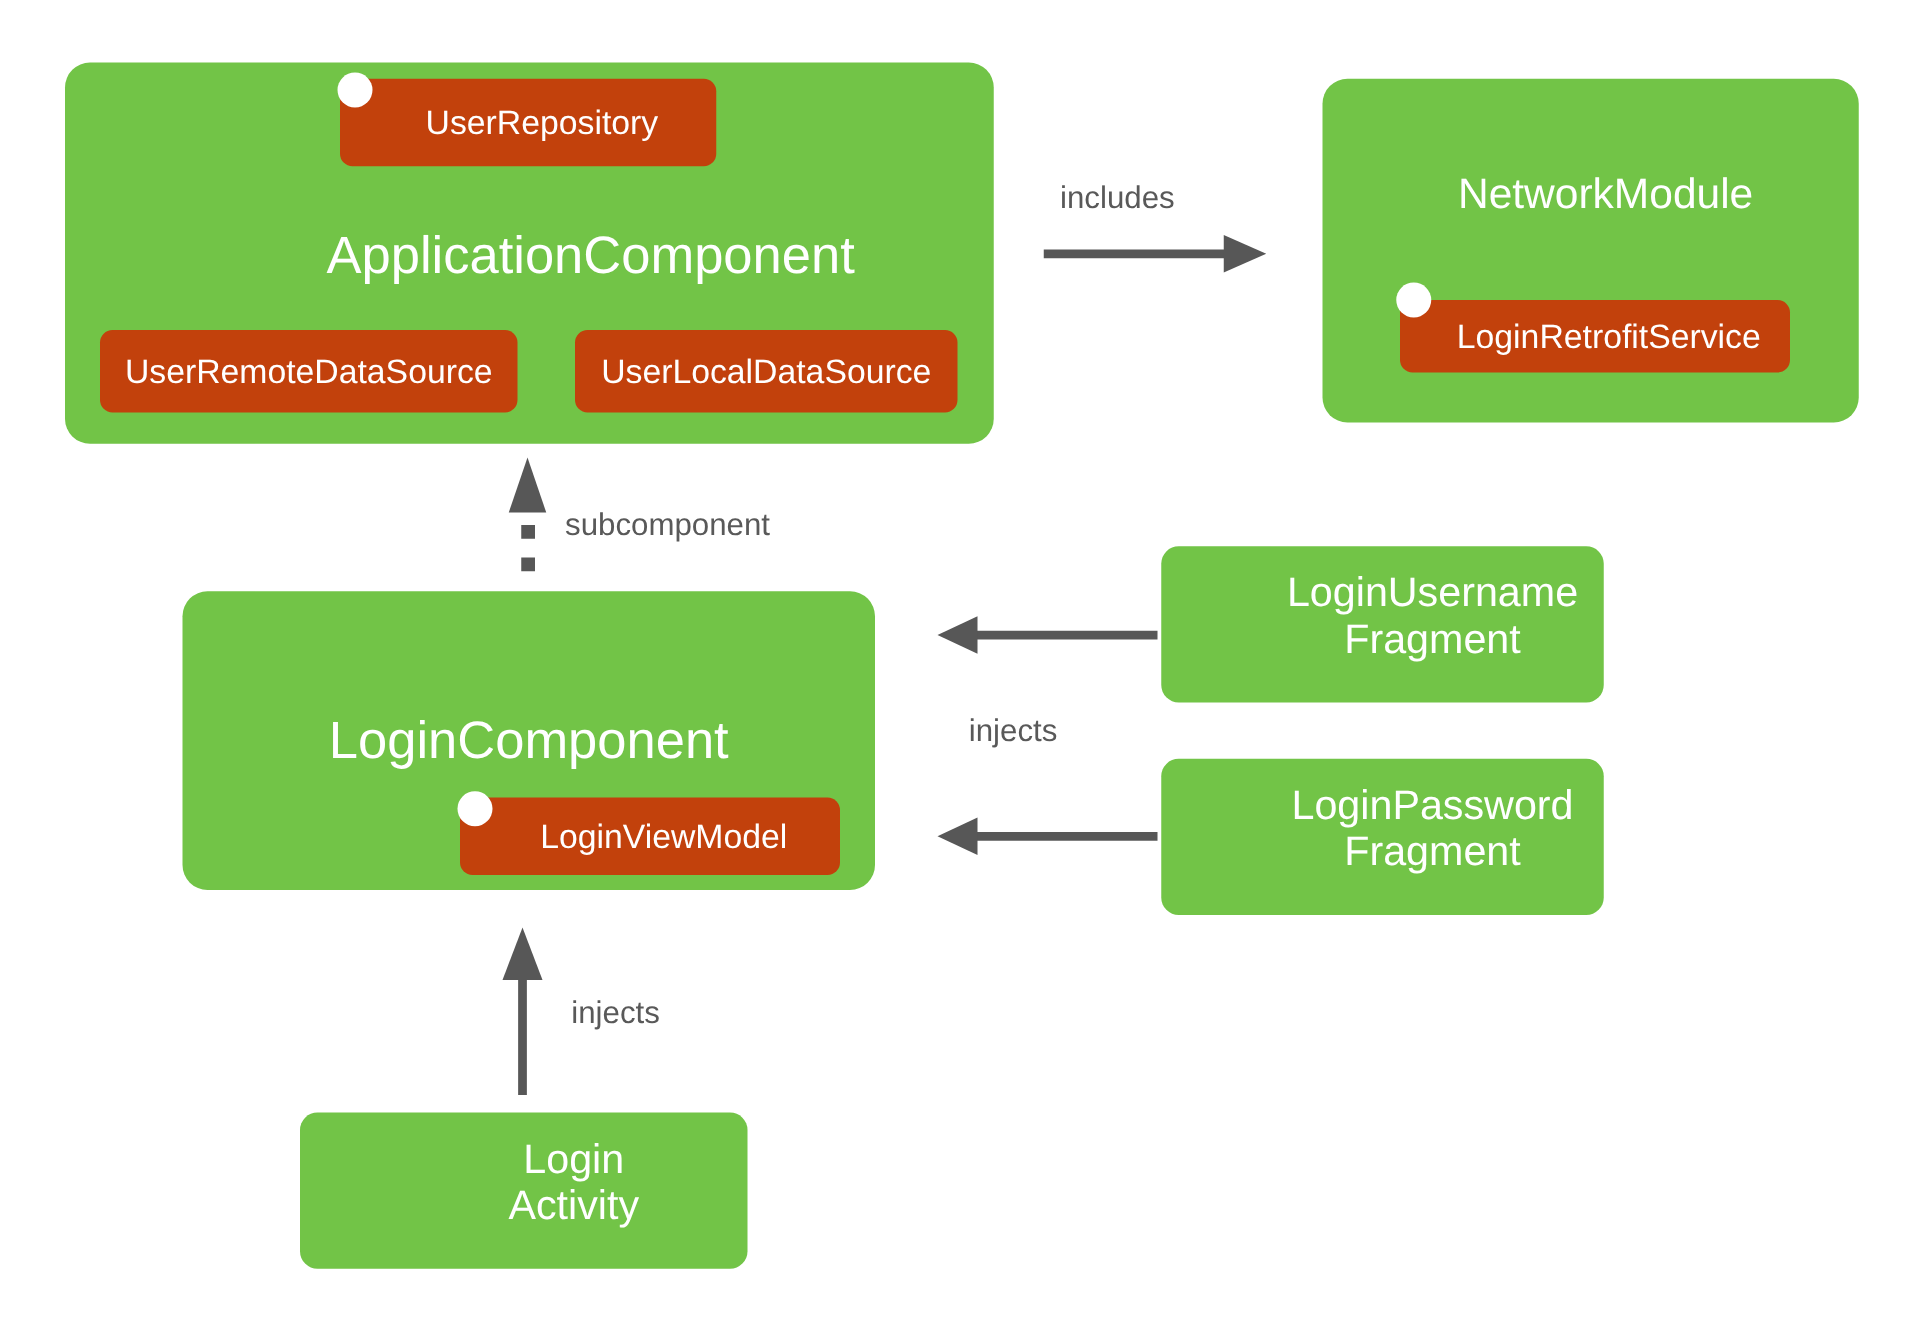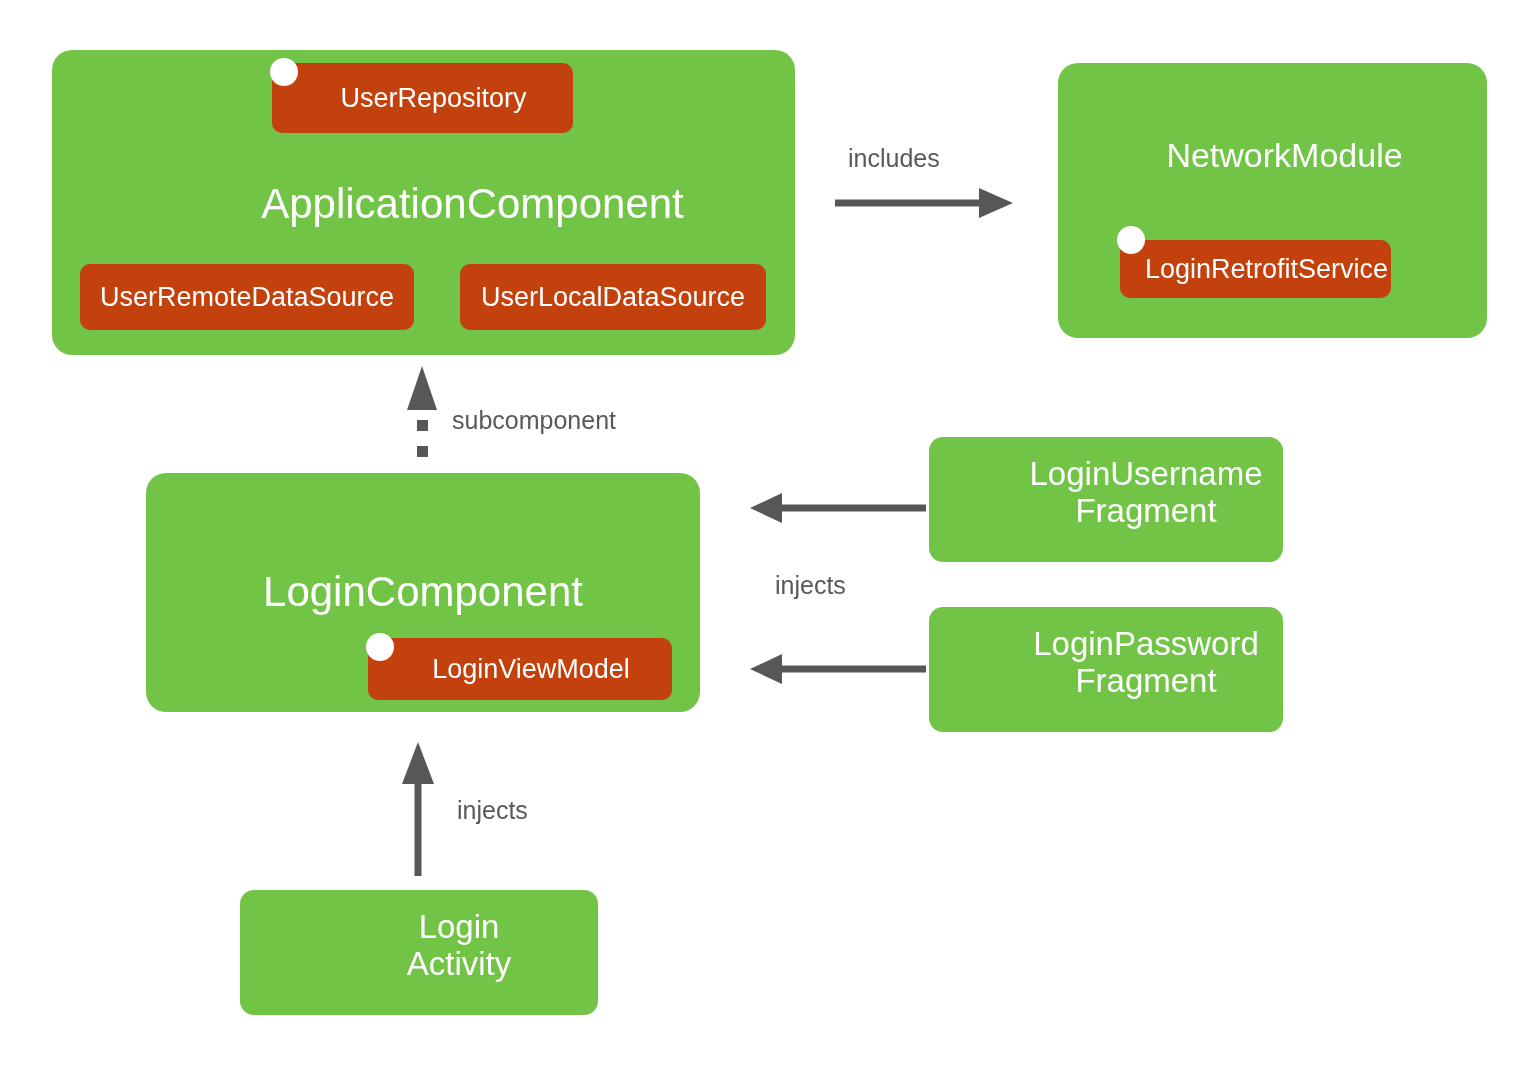--- a/index.html
+++ b/index.html
@@ -109,21 +109,21 @@
   </div>
 
   <div class="chip" style="left:460px; top:264px; width:306px; height:66px;">
     <span class="chip-label">UserLocalDataSource</span>
   </div>
 
   <div class="gbox" style="left:1058px; top:63px; width:429px; height:275px;"></div>
 
   <div class="title lg" style="left:1058px; top:136px; width:429px;">NetworkModule</div>
 
-  <div class="chip indent" style="left:1120px; top:240px; width:271px; height:58px;">
+  <div class="chip indent" style="left:1120px; top:240px; width:312px; height:58px;">
     <span class="chip-label">LoginRetrofitService</span>
   </div>
   <div class="dot" style="left:1117px; top:226px;"></div>
 
   <svg class="arrow" style="left:835px; top:186px;" width="180" height="34" viewBox="0 0 180 34">
     <line x1="0" y1="17" x2="150" y2="17" stroke="#575757" stroke-width="7"></line>
     <polygon points="144,2 178,17 144,32" fill="#575757"></polygon>
   </svg>
   <div class="edge-label" style="left:848px; top:146px;">includes</div>
 

